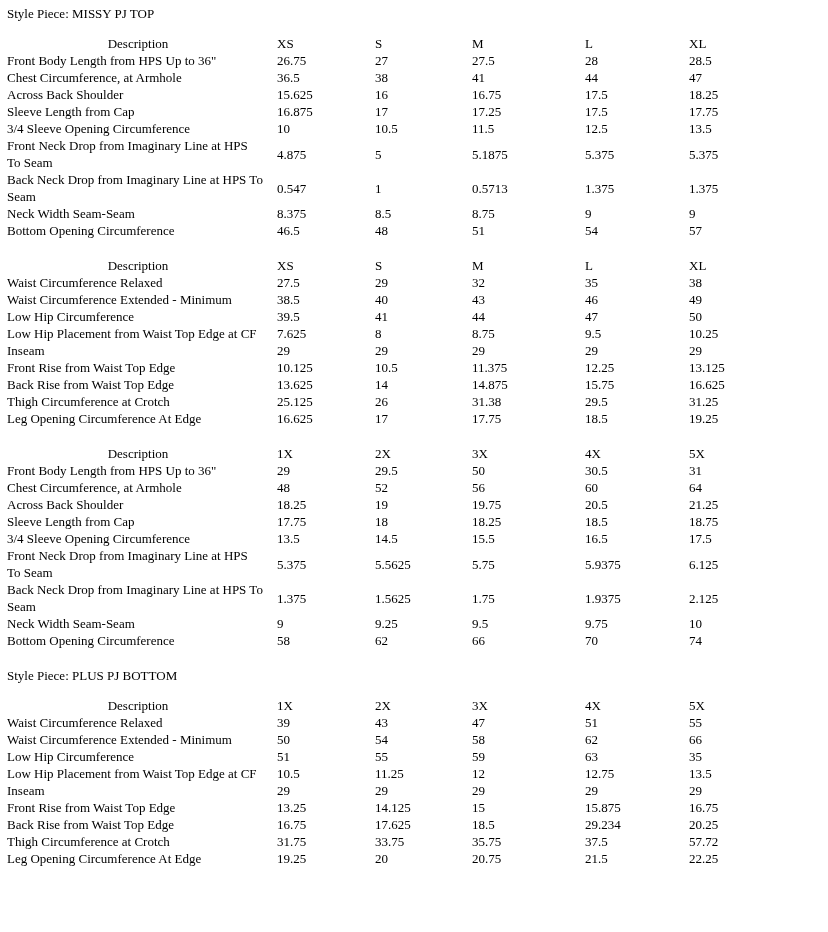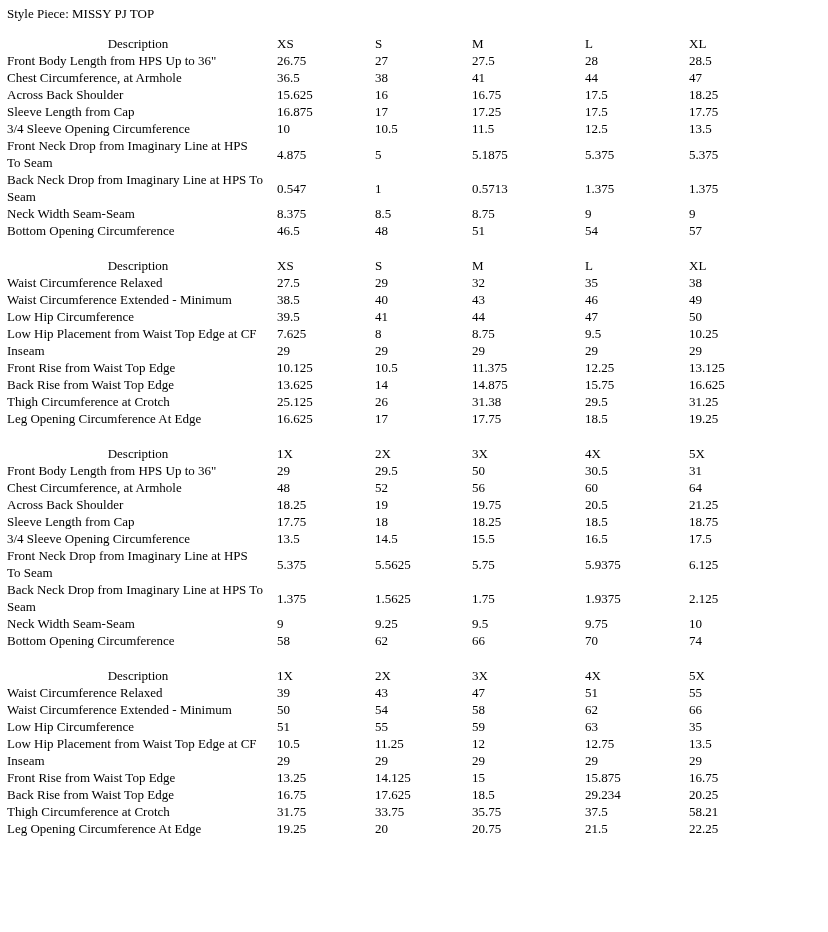--- a/index.html
+++ b/index.html
@@ -343,20 +343,21 @@
               <td class="value-cell">58</td>
               <td class="value-cell">62</td>
               <td class="value-cell">66</td>
               <td class="value-cell">70</td>
               <td class="value-cell">74</td>
             </tr>
           </tbody>
         </table>
       </section>
       <section class="section">
+        <div class="section-title">Style Piece: PLUS PJ BOTTOM</div>
         <table class="spec">
           <colgroup>
             <col style="width: 262px;">
             <col style="width: 98px;">
             <col style="width: 97px;">
             <col style="width: 113px;">
             <col style="width: 104px;">
             <col style="width: 108px;">
           </colgroup>
           <thead>
@@ -425,21 +426,21 @@
               <td class="value-cell">18.5</td>
               <td class="value-cell">29.234</td>
               <td class="value-cell">20.25</td>
             </tr>
             <tr>
               <td class="desc-cell">Thigh Circumference at Crotch</td>
               <td class="value-cell">31.75</td>
               <td class="value-cell">33.75</td>
               <td class="value-cell">35.75</td>
               <td class="value-cell">37.5</td>
-              <td class="value-cell">58.21</td>
+              <td class="value-cell">57.72</td>
             </tr>
             <tr>
               <td class="desc-cell">Leg Opening Circumference At Edge</td>
               <td class="value-cell">19.25</td>
               <td class="value-cell">20</td>
               <td class="value-cell">20.75</td>
               <td class="value-cell">21.5</td>
               <td class="value-cell">22.25</td>
             </tr>
           </tbody>

